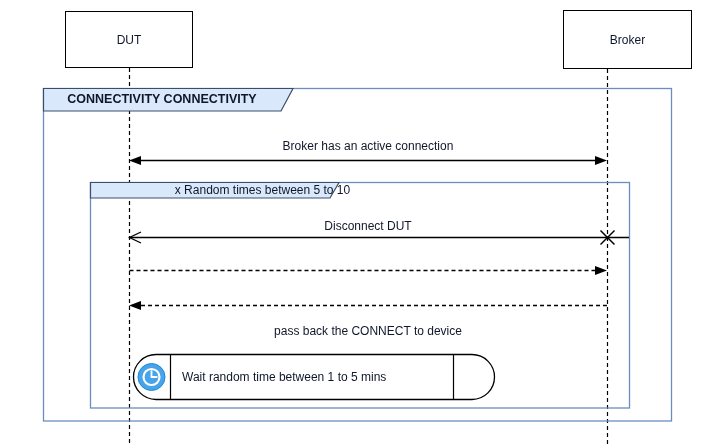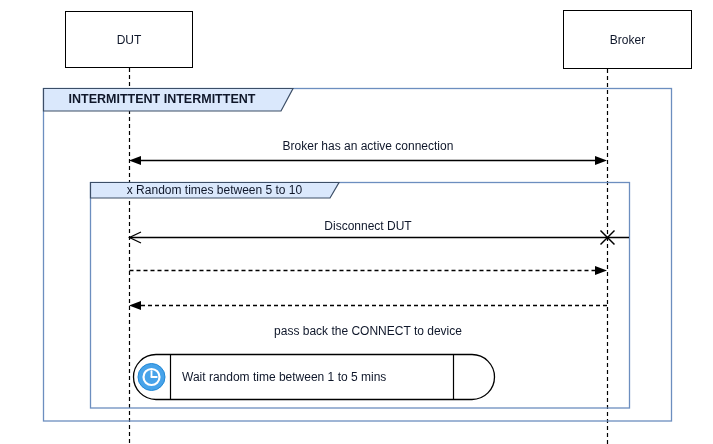--- a/index.html
+++ b/index.html
@@ -40,20 +40,21 @@
     z-index: 2;
     font-weight: bold;
     font-size: 12.5px;
     text-align: center;
   }
   .loop-title {
     position: absolute;
     z-index: 2;
     font-size: 12px;
     text-align: center;
+    padding-left: 48px;
   }
   .msg-label { text-align: center; }
   .task-label {
     position: absolute;
     z-index: 2;
     display: flex;
     align-items: center;
     font-size: 12px;
     text-align: center;
   }
@@ -105,21 +106,21 @@
     </g>
   </svg>
 
   <div class="participant" style="left:65px; top:11px; width:126px; height:55px;">
     <span>DUT</span>
   </div>
   <div class="participant" style="left:543px; top:10px; width:127px; height:57px;margin-left:20px;">
     <span>Broker</span>
   </div>
 
-  <div class="frame-title" style="left:43px; top:88px; width:238px; height:23px; line-height:23px;">INTERMITTENT INTERMITTENT</div>
+  <div class="frame-title" style="left:43px; top:88px; width:238px; height:23px; line-height:23px;">CONNECTIVITY CONNECTIVITY</div>
 
   <div class="loop-title" style="left:90px; top:182px; width:249px; height:16px; line-height:16px;">x Random times between 5 to 10</div>
 
   <div class="txt msg-label" style="left:129px; top:139px; width:478px;">Broker has an active connection</div>
 
   <div class="txt msg-label" style="left:129px; top:219px; width:478px;text-align:center;">Disconnect DUT</div>
 
 
   <div class="txt msg-label" style="left:129px; top:324px; width:478px;">pass back the CONNECT to device</div>
 

